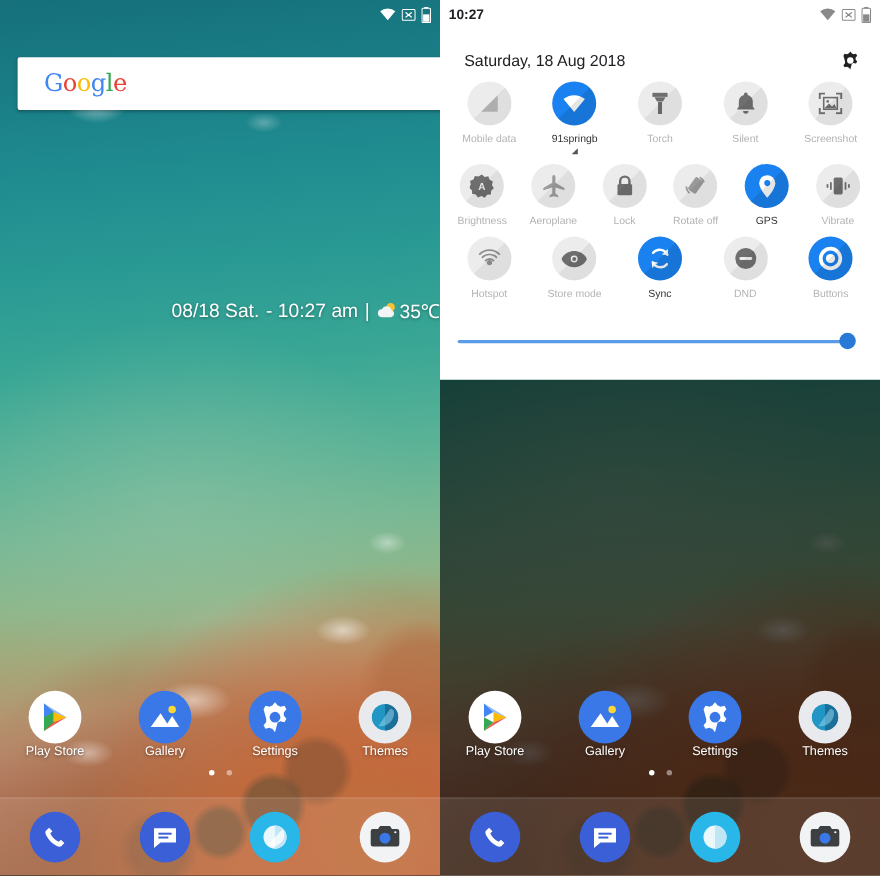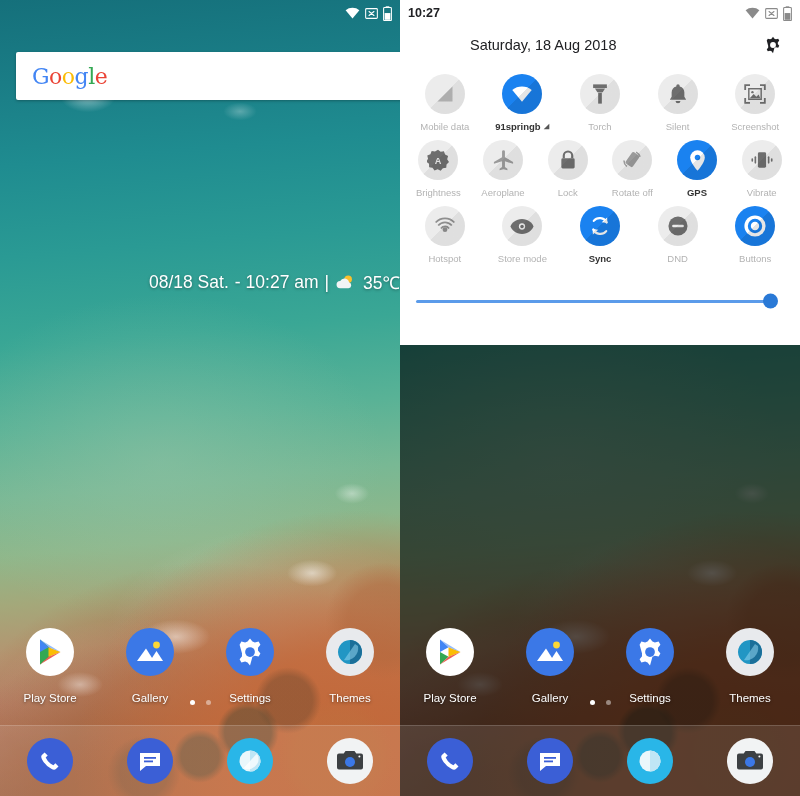--- a/index.html
+++ b/index.html
@@ -49,36 +49,36 @@
   .panel { position:relative; width:400px; height:796px; overflow:hidden; }
 
   .statusbar { position:relative; height:26px; display:flex; align-items:center;
     justify-content:flex-end; padding:0 8px; gap:6px; z-index:5; }
 
   .sb-icons { display:flex; align-items:center; gap:5px; }
 
   
   .searchbar { position:absolute; left:16px; top:52px; width:440px; height:48px;
     background:#fff; border-radius:2px; display:flex; align-items:center;
-    padding:0 16px; box-shadow:0 1px 3px rgba(0,0,0,.28); z-index:4; }
+    padding:0 24px; box-shadow:0 1px 3px rgba(0,0,0,.28); z-index:4; }
   .glogo { font-size:22px; letter-spacing:-0.5px; font-family:"DejaVu Serif", serif; }
   .glogo .b{color:#4285F4}.glogo .r{color:#EA4335}.glogo .y{color:#FBBC05}
   .glogo .g{color:#34A853}
   .mic { margin-left:auto; width:14px; height:22px; position:relative; }
 
   
   .widget { position:absolute; left:0; right:0; top:270px; text-align:center;
     color:#fff; font-size:17.5px; z-index:4; text-shadow:0 1px 3px rgba(0,0,0,.35);
     display:flex; align-items:center; justify-content:flex-end; gap:0; }
   .widget .w-sep { margin:0 5px 0 6px; }
-  .widget .w-temp { margin-left:7px; }
+  .widget .w-temp { }
 
   
   .approw { position:absolute; left:0; right:0; top:628px; display:flex; z-index:4; }
-  .app { flex:1; display:flex; flex-direction:column; align-items:center; gap:16px; }
+  .app { flex:1; display:flex; flex-direction:column; align-items:center; gap:1px; }
   .appicon { width:48px; height:48px; border-radius:50%; position:relative;
     display:flex; align-items:center; justify-content:center; }
   .applabel { color:#fff; font-size:11.5px; text-shadow:0 1px 3px rgba(0,0,0,.5); }
 
   .dots { position:absolute; left:0; right:0; top:700px; display:flex;
     justify-content:center; gap:11px; z-index:4; }
   .dot { width:5px; height:5px; border-radius:50%; background:rgba(255,255,255,.45); }
   .dot.on { background:#fff; }
 
   .dock { position:absolute; left:0; right:0; bottom:0; height:71px;
@@ -90,36 +90,36 @@
 
   
   .qs-panel { position:relative; width:400px; height:796px; background:#fff;
     overflow:hidden; }
   .qs-sheet { position:absolute; top:0; left:0; right:0; height:345px;
     background:#fff; z-index:6; }
   .qs-status { height:26px; display:flex; align-items:center; padding:0 8px; gap:6px; }
   .qs-status .sb-time { margin-right:auto; font-size:12.5px; font-weight:bold;
     color:#202124; }
 
-  .qs-header { height:38px; display:flex; align-items:center;
-    padding:0 18px 0 22px;margin-left:48px; }
+  .qs-header { height:38px; display:flex; align-items:flex-end;
+    padding:0 18px 0 22px; }
   .qs-date { font-size:14.5px; color:#202124; }
   .qs-gear { margin-left:auto; width:18px; height:18px; }
 
   .qs-grid { padding:10px 6px 0 6px; }
   .qs-row { display:flex; margin-bottom:8px; }
   .tile { flex:1; display:flex; flex-direction:column; align-items:center; gap:7px; }
   .tile-circle { width:40px; height:40px; border-radius:50%; background:#ececec;
     display:flex; align-items:center; justify-content:center; position:relative;
     overflow:hidden; }
   .tile-circle.on { background:#1a82f0; }
   .tile-circle.plain { background:transparent; }
   .tile-label { font-size:9.5px; color:#b3b3b3; white-space:nowrap;
     display:flex; align-items:center; gap:2px; }
-  .tile-label.active { color:#333; font-weight:bold; }
+  .tile-label.active { color:#333; font-weight:normal;flex-direction:column; }
   
   .tile-circle .shadow { position:absolute; inset:0; pointer-events:none;
     background:linear-gradient(135deg, rgba(0,0,0,0) 49%, rgba(0,0,0,.055) 50%); }
   .tile-circle.on .shadow {
     background:linear-gradient(135deg, rgba(0,0,0,0) 49%, rgba(0,0,0,.10) 50%); }
 
   .brightness { padding:12px 16px 0 16px; height:46px; display:flex;
     align-items:center; }
   .bright-track { position:relative; width:100%; height:3px; background:#5b9bea;
     border-radius:2px; }

